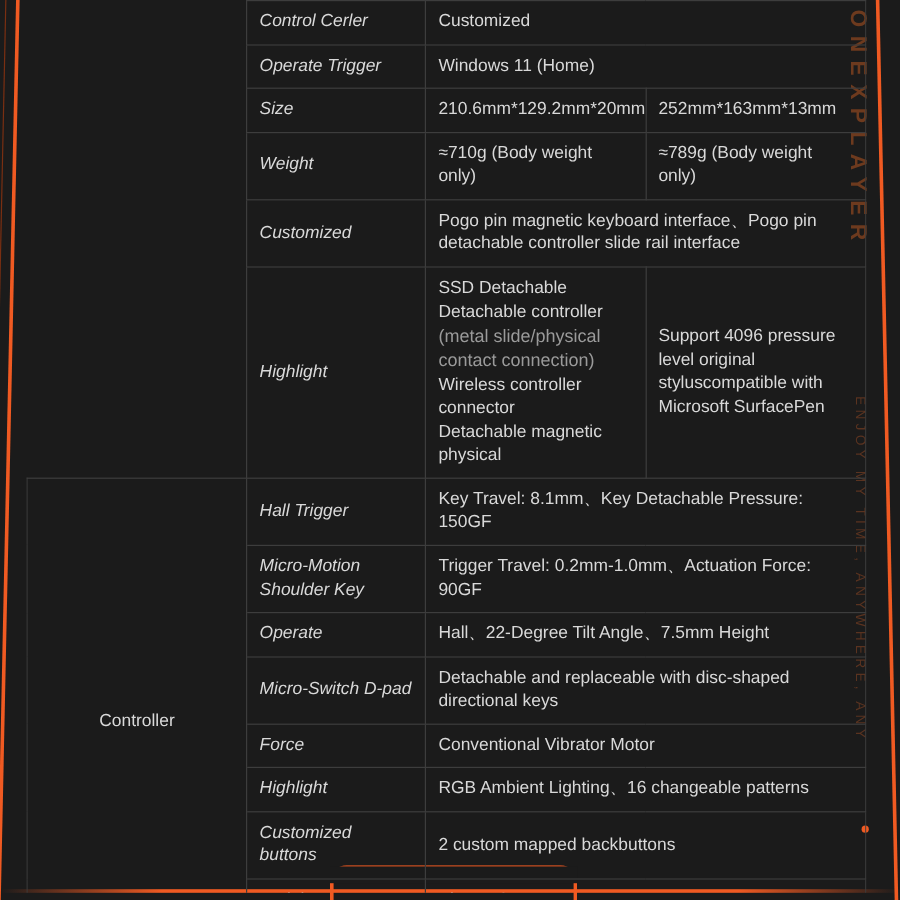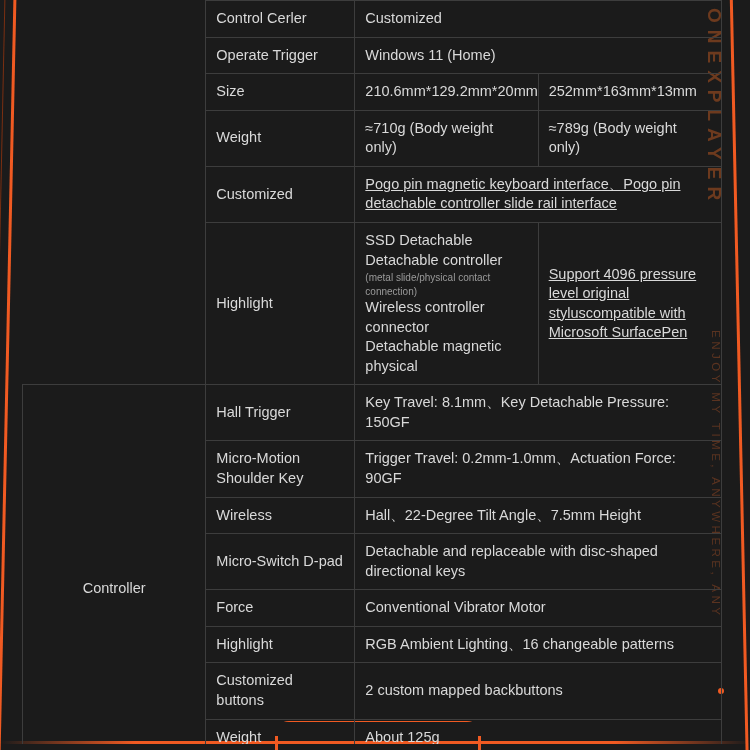--- a/index.html
+++ b/index.html
@@ -144,33 +144,34 @@
     width: 86px;
     text-align: center;
     font-size: 14.5px;
     color: #d9d9d9;
     border-left: none;
   }
   td.label {
     width: 128px;
     color: #cfcfcf;
     font-size: 14.5px;
+    font-style: italic;
   }
   td.value {
     color: #d9d9d9;
   }
   .sub {
     display: block;
-    font-size: 10px;
+    font-size: 15px;
     color: #9a9a9a;
     margin-top: 1px;
   }
   .cell-line { display: block; }
   .blank-left { border: none !important; }
-  .tall { line-height: 1.5; text-decoration: underline; }
+  .tall { line-height: 1.5; }
 </style>
 </head>
 <body>
 
 <div id="page">
 
   <div class="frame-left-2"></div>
   <div class="frame-left"></div>
   <div class="frame-right"></div>
   <div class="frame-bottom"></div>
@@ -232,21 +233,21 @@
         <tr>
           <td class="group" rowspan="9">Controller</td>
           <td class="label">Hall Trigger</td>
           <td class="value" colspan="2">Key Travel: 8.1mm、Key Detachable Pressure: 150GF</td>
         </tr>
         <tr>
           <td class="label">Micro-Motion Shoulder Key</td>
           <td class="value" colspan="2">Trigger Travel: 0.2mm-1.0mm、Actuation Force: 90GF</td>
         </tr>
         <tr>
-          <td class="label">Wireless</td>
+          <td class="label">Operate</td>
           <td class="value" colspan="2">Hall、22-Degree Tilt Angle、7.5mm Height</td>
         </tr>
         <tr>
           <td class="label">Micro-Switch D-pad</td>
           <td class="value" colspan="2">Detachable and replaceable with disc-shaped directional keys</td>
         </tr>
         <tr>
           <td class="label">Force</td>
           <td class="value" colspan="2">Conventional Vibrator Motor</td>
         </tr>

